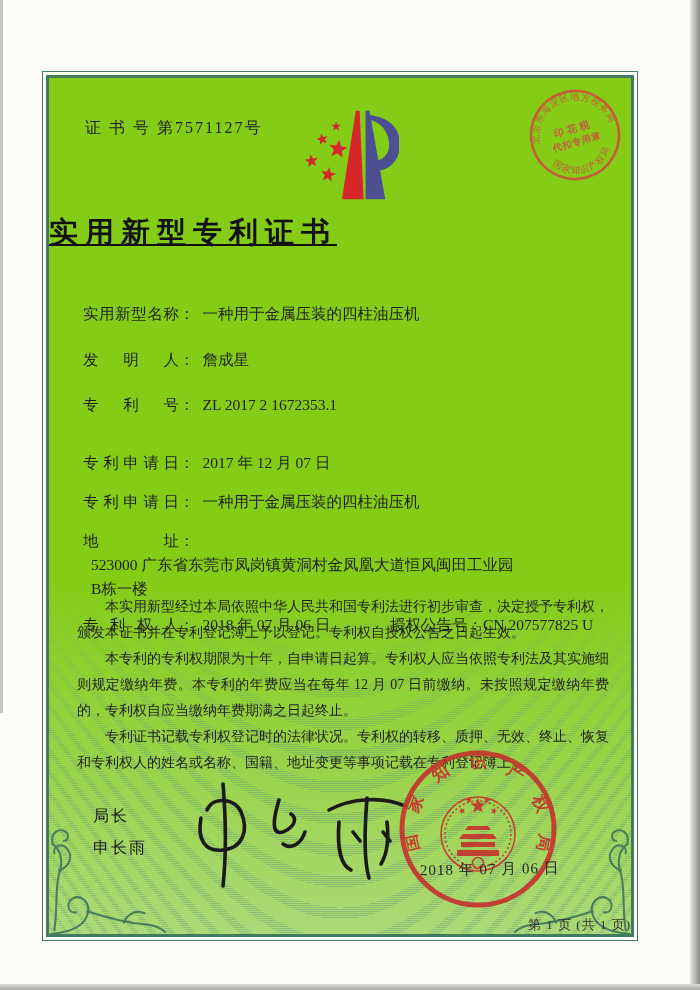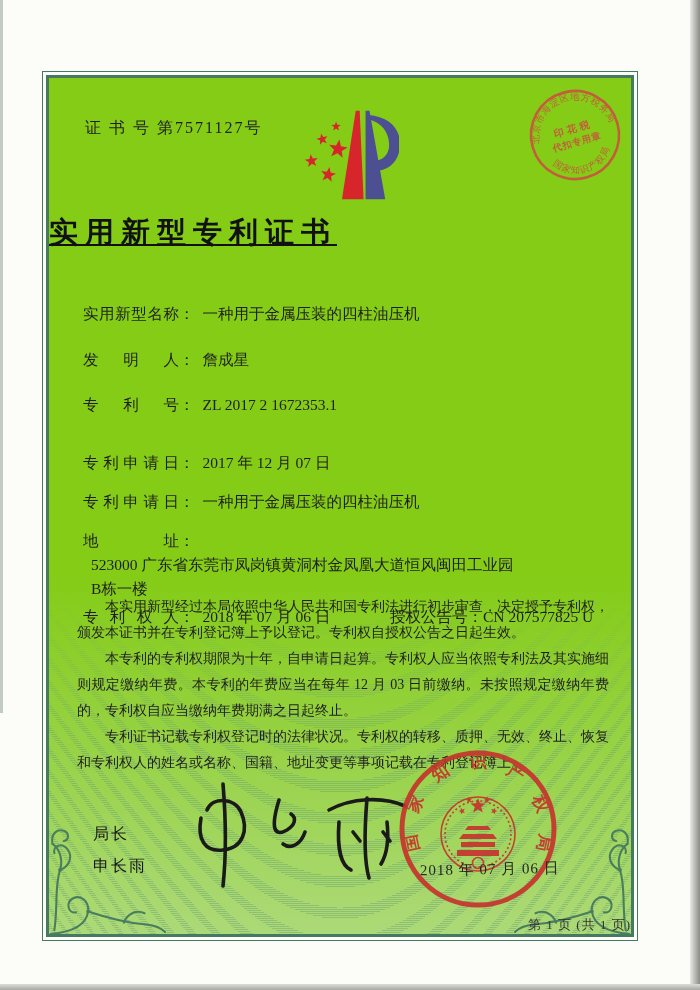--- a/index.html
+++ b/index.html
@@ -36,26 +36,26 @@
   .cert-no{position:absolute;left:36px;top:40px;font-size:16px;letter-spacing:2px;color:var(--ink);}
   .logo{position:absolute;left:232px;top:30px;width:118px;height:100px;}
   .title{position:absolute;left:0;top:135px;width:100%;text-align:left;
     font-size:29px;font-weight:bold;letter-spacing:7px;color:#111;text-decoration:underline;}
   .fields{position:absolute;left:34px;top:224px;right:18px;font-size:15.5px;color:var(--ink);}
   .frow{line-height:24px;position:relative;}
   .frow .lab{display:inline-block;width:96px;text-align:justify;text-align-last:justify;vertical-align:top;}
   .frow .col{vertical-align:top;}
   .frow .val{display:inline-block;margin-left:8px;max-width:424px;vertical-align:top;}
   .mb22{margin-bottom:22px}.mb21{margin-bottom:21px}.mb18{margin-bottom:34px}
-  .mb15{margin-bottom:15px}.mb4{margin-bottom:4px}
+  .mb15{margin-bottom:15px}.mb4{margin-bottom:12px}
   .grant{position:absolute;left:307px;top:0;white-space:nowrap;}
   .paras{position:absolute;left:28px;right:22px;top:516px;font-size:14px;
     line-height:26px;text-align:justify;color:var(--ink);}
   .paras p{text-indent:2em;}
-  .signoff{position:absolute;left:44px;top:728px;font-size:16px;color:#161616;letter-spacing:2px;margin-top:18px;}
+  .signoff{position:absolute;left:44px;top:728px;font-size:16px;color:#161616;letter-spacing:2px;}
   .signoff div{margin-bottom:11px;}
   .signature{position:absolute;left:122px;top:700px;width:250px;height:115px;}
   .signature path{stroke:#1a1a1a;fill:none;stroke-width:3.6;stroke-linecap:round;}
   .seal{position:absolute;left:344px;top:666px;width:170px;height:170px;opacity:.92;}
   .seal .ring{stroke:var(--seal-red);fill:none;stroke-width:5;}
   .seal .seal-char{fill:var(--seal-red);font-size:17px;font-weight:bold;
     font-family:"Liberation Serif",serif;}
   .seal .emb{stroke:var(--seal-red);fill:none;stroke-width:1.6;}
   .seal .embf{fill:var(--seal-red);}
   .seal-date{position:absolute;left:371px;top:782px;font-size:15px;letter-spacing:1px;
@@ -149,21 +149,21 @@
           <span class="lab">地址</span><span class="col">：</span><span class="val">523000 广东省东莞市凤岗镇黄洞村金凤凰大道恒风闽田工业园B栋一楼</span>
         </div>
         <div class="frow">
           <span class="lab">专利权人</span><span class="col">：</span><span class="val">2018 年 07 月 06 日</span>
           <span class="grant"><span>授权公告号</span><span>：</span><span>CN 207577825 U</span></span>
         </div>
       </div>
 
       <div class="paras">
         <p>本实用新型经过本局依照中华人民共和国专利法进行初步审查，决定授予专利权，颁发本证书并在专利登记簿上予以登记。专利权自授权公告之日起生效。</p>
-        <p>本专利的专利权期限为十年，自申请日起算。专利权人应当依照专利法及其实施细则规定缴纳年费。本专利的年费应当在每年 12 月 03 日前缴纳。未按照规定缴纳年费的，专利权自应当缴纳年费期满之日起终止。</p>
+        <p>本专利的专利权期限为十年，自申请日起算。专利权人应当依照专利法及其实施细则规定缴纳年费。本专利的年费应当在每年 12 月 07 日前缴纳。未按照规定缴纳年费的，专利权自应当缴纳年费期满之日起终止。</p>
         <p>专利证书记载专利权登记时的法律状况。专利权的转移、质押、无效、终止、恢复和专利权人的姓名或名称、国籍、地址变更等事项记载在专利登记簿上。</p>
       </div>
 
       <div class="signoff">
         <div>局长</div>
         <div>申长雨</div>
       </div>
 
       <svg class="signature" viewBox="0 0 250 115">
         <path d="M 30,40 C 26,62 34,74 52,72 C 72,70 78,52 70,34 C 64,20 42,18 36,32"></path>

